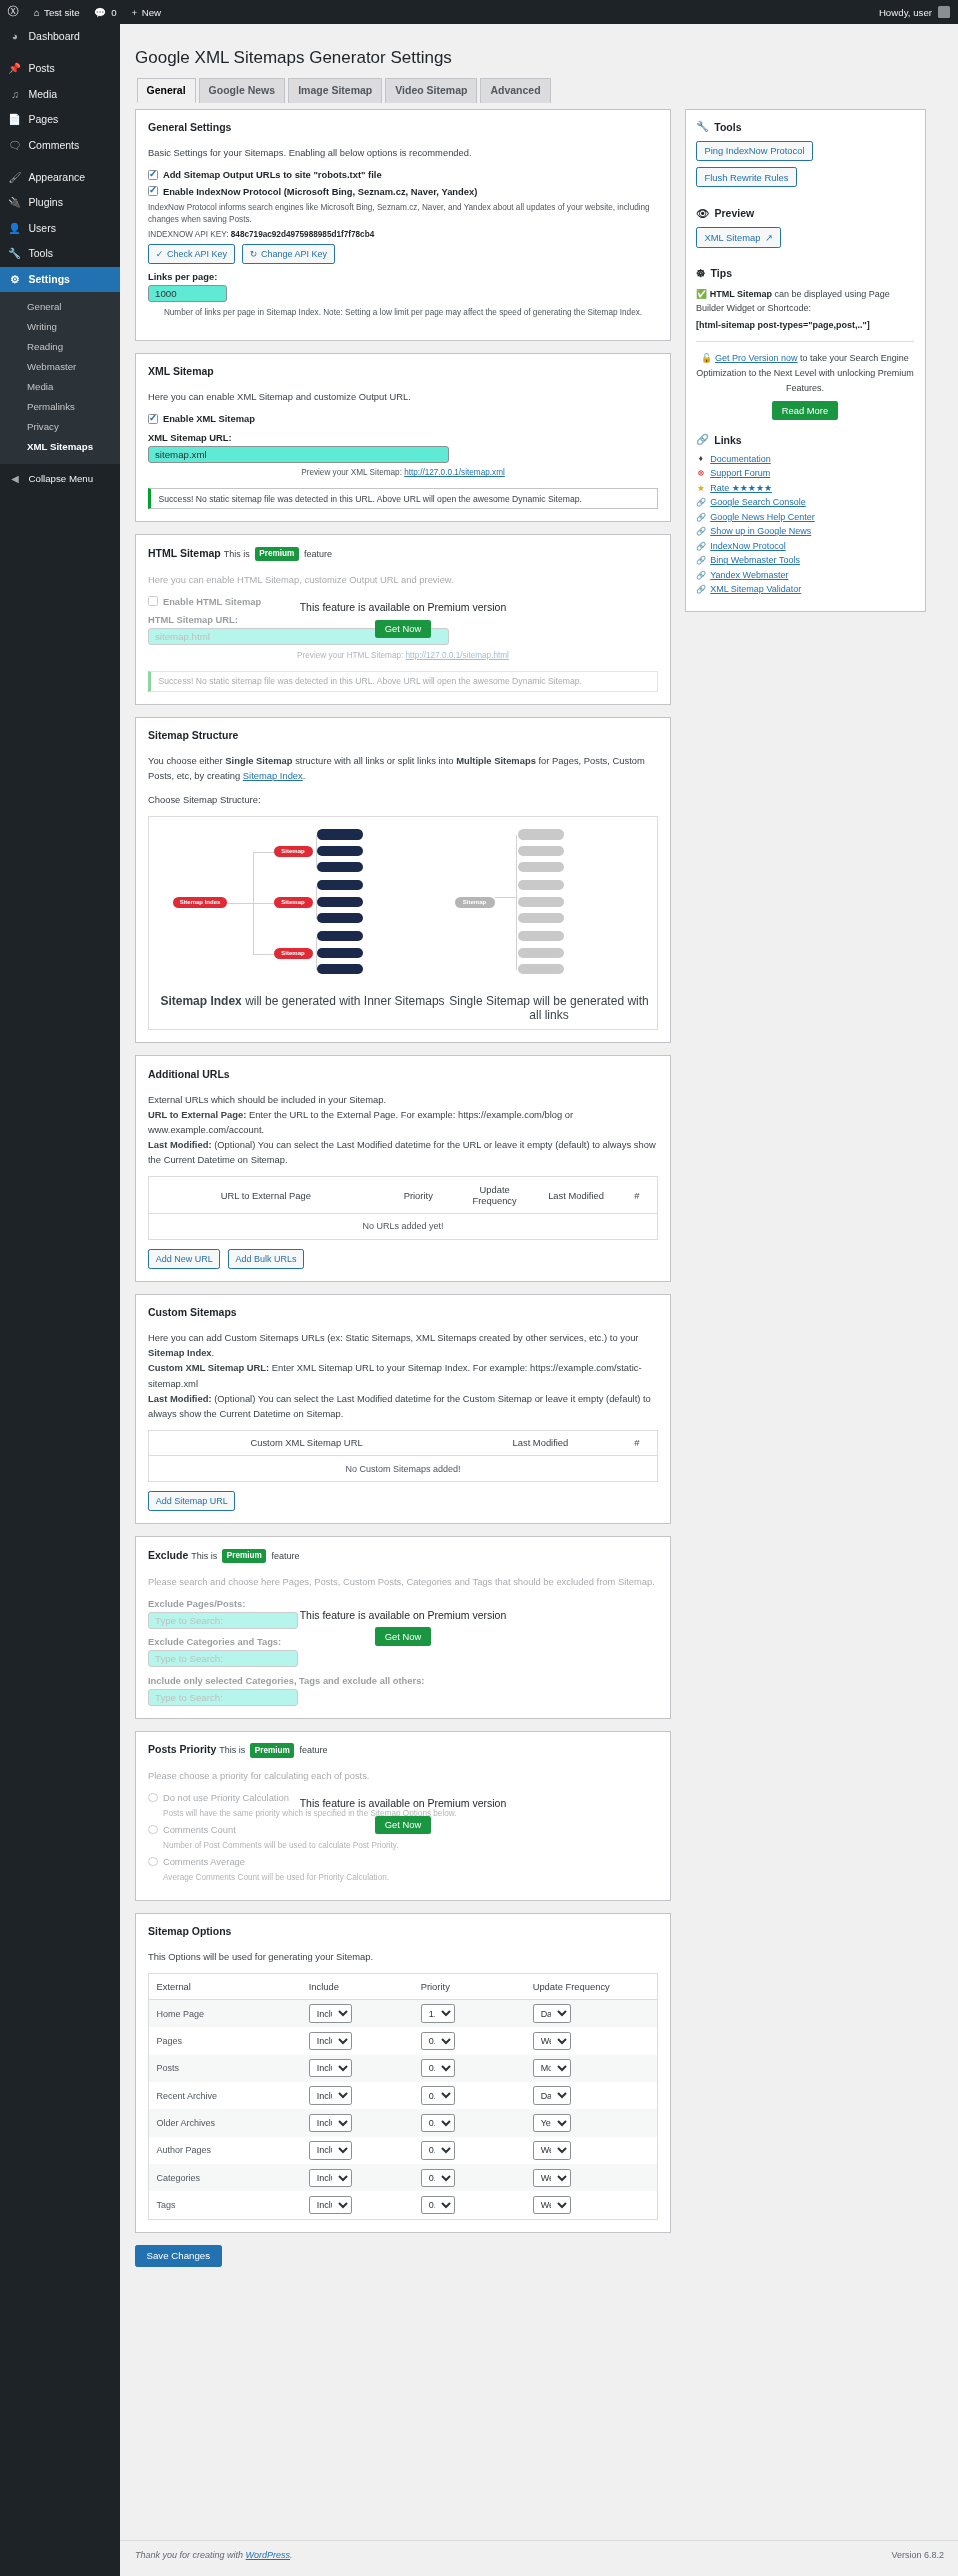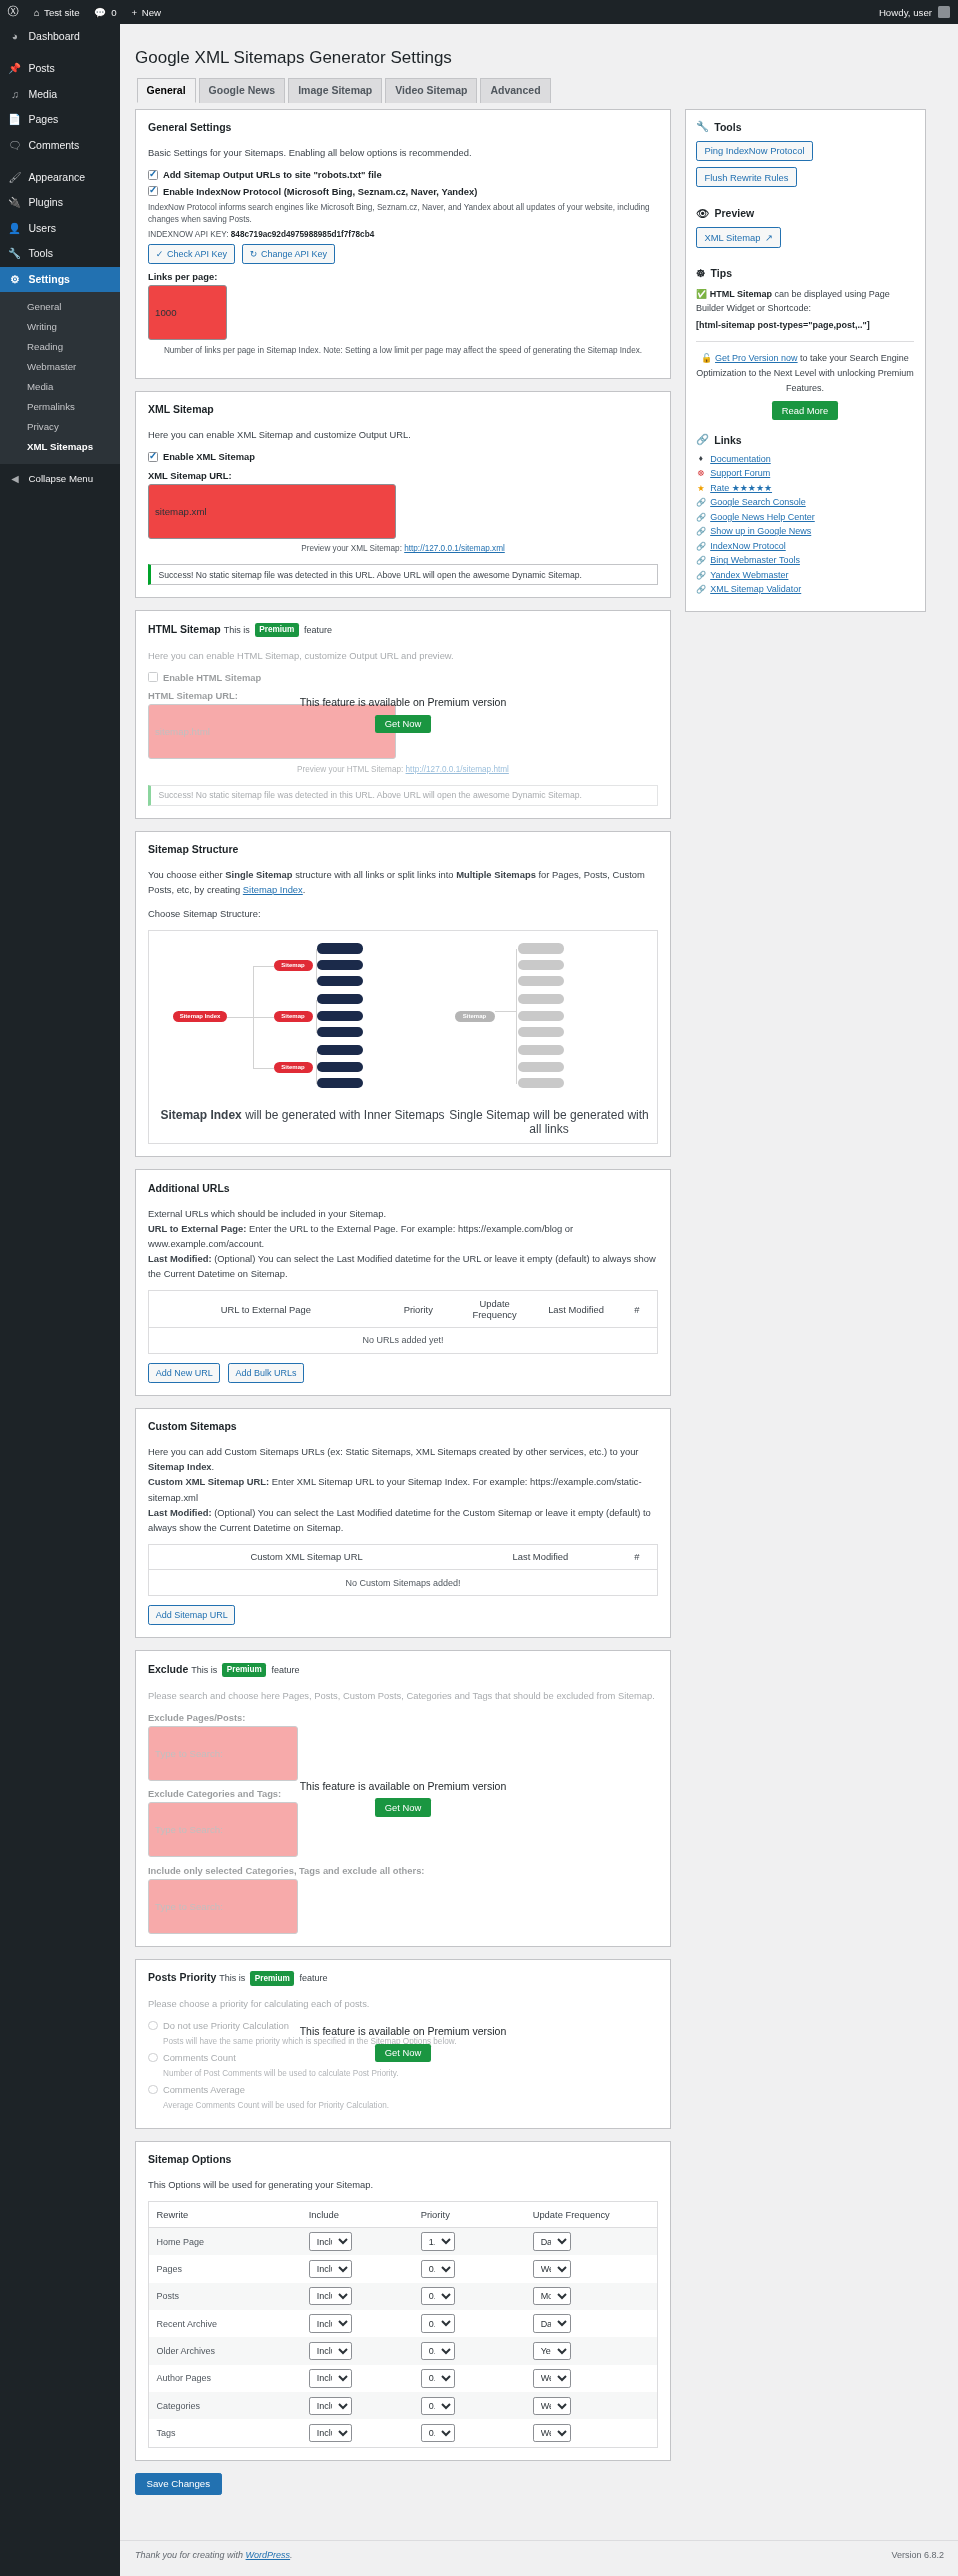--- a/index.html
+++ b/index.html
@@ -114,25 +114,25 @@
     display:inline-block; background:#2271b1; color:#fff; border:0.7px solid #2271b1;
     padding:4.5px 10.5px; font-size:9.7px; border-radius:2.2px; cursor:pointer; font-weight:400;
   }
   .btn-green {
     display:inline-block; background:#1a9641; color:#fff; border:none;
     padding:3.7px 9.7px; font-size:9.4px; border-radius:2.2px; cursor:pointer;
   }
 
   .field-label { font-size:9.4px; color:#1d2327; margin:7.5px 0 3px 0;font-weight:bold; }
   input.txt {
-    border:0.7px solid #8c8f94; border-radius:3px; padding:21px 6px; font-size:9.7px;
-    color:#2c3338; background:#ef4444; font-family:"Liberation Sans", sans-serif;
+    border:0.7px solid #8c8f94; border-radius:3px; padding:2px 6px; font-size:9.7px;
+    color:#2c3338; background:#5eead4; font-family:"Liberation Sans", sans-serif;
   }
   .w-input-sm { width:79px; }
-  .w-input-lg { width:248px; }
+  .w-input-lg { width:301px; }
   .hint { font-size:8.2px; color:#50575e; margin-top:4.5px; line-height:1.55;text-align:center; }
 
   .link { color:#2271b1; text-decoration:underline; cursor:pointer; }
 
   .notice-success {
     border:0.7px solid #c3c4c7; border-left:3px solid #00a32a; background:#fff;
     padding:4.5px 7.5px; font-size:8.6px; color:#3c434a; margin-top:6px;
   }
 
   
@@ -574,21 +574,21 @@
           <div class="btn-green">Get Now</div>
         </div>
       </div>
 
       <div class="panel">
         <h2>Sitemap Options</h2>
         <p class="desc">This Options will be used for generating your Sitemap.</p>
         <table class="opts">
           <thead>
             <tr>
-              <th style="width:30%">Rewrite</th>
+              <th style="width:30%">External</th>
               <th style="width:22%">Include</th>
               <th style="width:22%">Priority</th>
               <th style="width:26%">Update Frequency</th>
             </tr>
           </thead>
           <tbody>
             <tr class="alt">
               <td>Home Page</td>
               <td><select class="sel sel-inc"><option>Include</option></select></td>
               <td><select class="sel sel-pri"><option>1.0</option></select></td>

